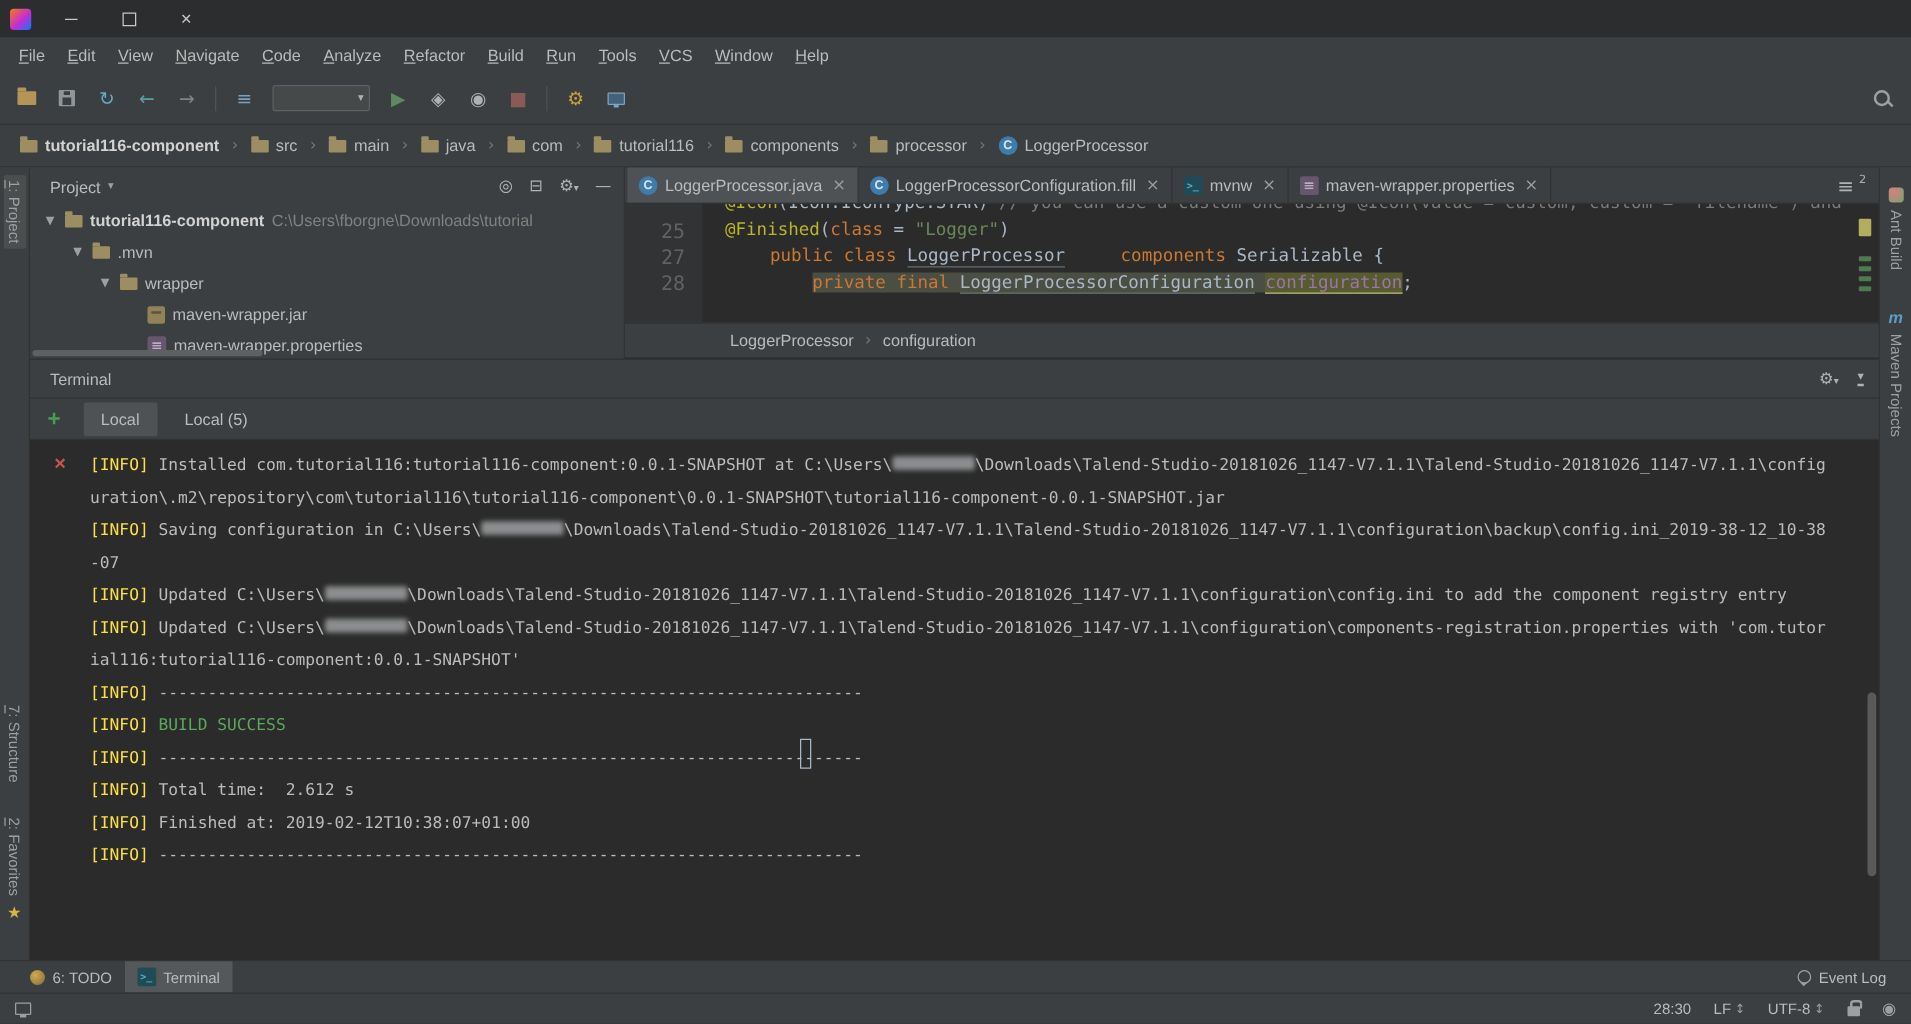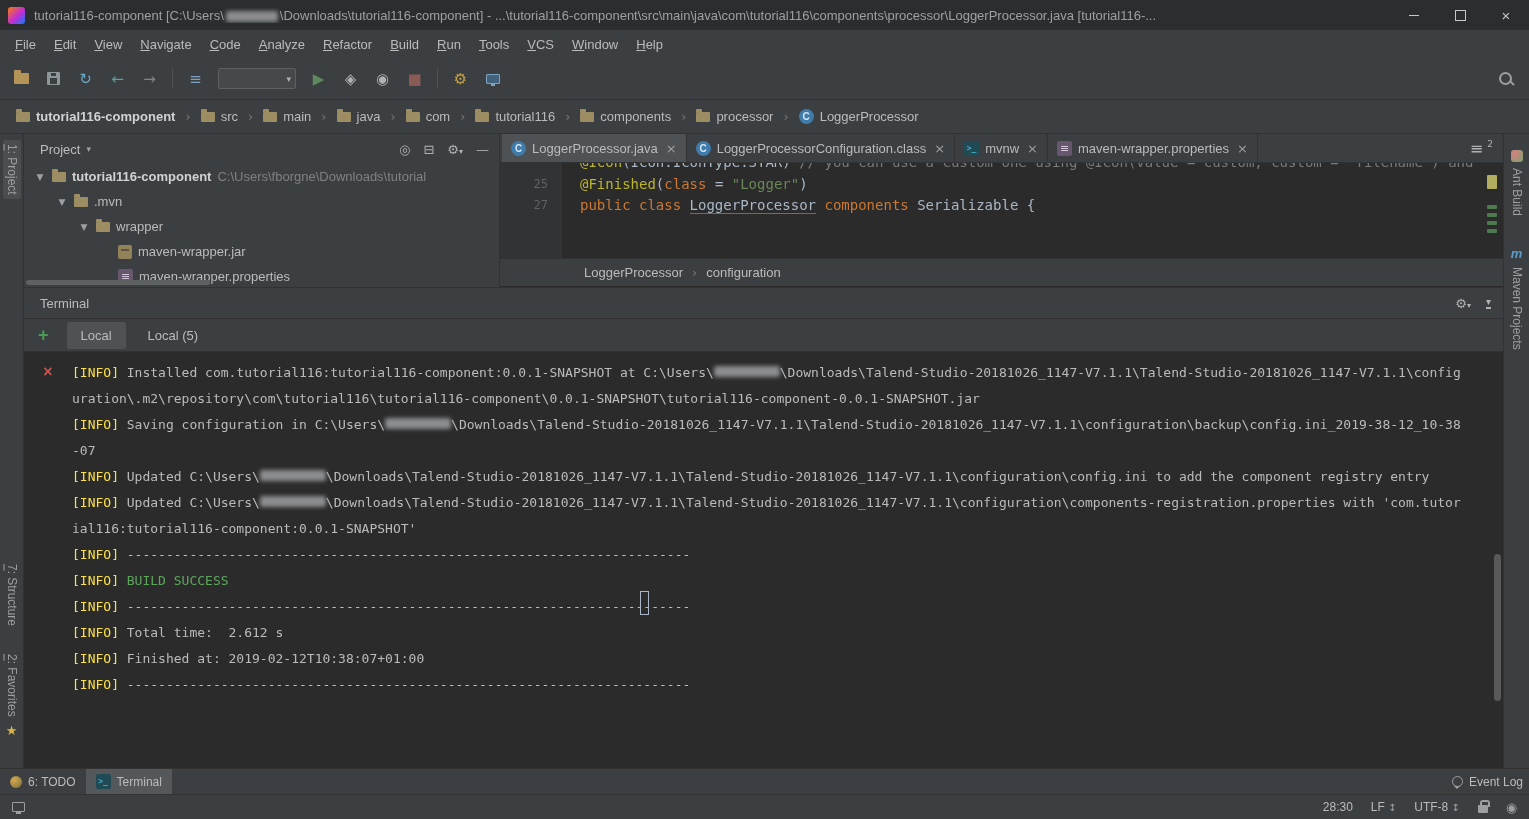--- a/index.html
+++ b/index.html
@@ -105,24 +105,24 @@
   .tabs-right { margin-left:auto; display:flex; align-items:center; gap:4px; padding-right:10px; color:#afb1b3;
                 font-family:"DejaVu Sans",sans-serif; }
   .hidden-count { font-size:9px; color:#afb1b3; position:relative; top:-4px; }
 
   .code-area { position:relative; height:95px; overflow:hidden; font-family:"DejaVu Sans Mono", monospace;
                font-size:14px; line-height:21px; }
   .gutter-bg { position:absolute; left:0; top:0; width:62px; height:100%; background:#313335; }
   .code-clip { height:11px; overflow:hidden; }
   .code-clip .code-line { margin-top:-11px; }
   .code-line { position:relative; display:flex; height:21px; white-space:pre; }
-  .gutter-num { width:62px; flex:none; text-align:right; padding-right:14px; color:#606366; font-size:12px; line-height:21px; }
+  .gutter-num { width:62px; flex:none; text-align:right; padding-right:14px; color:#606366; font-size:16px; line-height:21px; }
   .code-text { padding-left:18px; }
   .s-ann { color:#bbb529; }
-  .s-kw { color:#cc7832; }
+  .s-kw { color:#cc7832;margin-left:36px; }
   .s-str { color:#6a8759; }
   .s-plain { color:#a9b7c6; }
   .s-comment { color:#7a7a7a; }
   .s-attr { color:#cc7832; }
   .s-field { color:#9876aa; }
   .s-u { border-bottom:1px solid #666f71; }
   .s-hlsoft { background:#4b4e43; }
   .s-hlid { background:#585b2f; border-bottom:1px solid #b9b97a; }
   .stripe-mark { position:absolute; right:6px; width:10px; border-radius:1px; }
 
@@ -153,21 +153,21 @@
   .t-ok { color:#5ca75c; }
   .t-redact { display:inline-block; width:66px; height:11px; background:#8b8d8f; border-radius:2px;
               filter:blur(2px); vertical-align:baseline; }
   .term-cursor { position:absolute; left:616px; top:239px; width:9px; height:24px; border:1px solid #a9b7c6; z-index:2; }
   .term-scroll { position:absolute; right:2px; top:202px; width:7px; height:147px;
                  background:rgba(160,160,160,0.4); border-radius:4px; z-index:2; }
 
   
   .toolwindow-bar { position:absolute; left:0; right:0; bottom:25px; height:26px; background:#3c3f41;
                     border-top:1px solid #323232; display:flex; align-items:center; font-size:12px;
-                    color:#bbbbbb; padding:0 0; }
+                    color:#bbbbbb; padding:0 14px; }
   .twb-item { display:flex; align-items:center; gap:6px; padding:0 10px; height:100%; }
   .twb-item.active { background:#54585a; }
   .twb-right { margin-left:auto; display:flex; align-items:center; gap:6px; padding-right:6px; }
   .todo-icon { width:12px; height:12px; border-radius:50%; background:radial-gradient(circle at 35% 35%, #d3a94f, #7b6c3c); }
   .balloon-icon { width:11px; height:11px; border:1px solid #9da0a2; border-radius:50%; position:relative; }
   .balloon-icon::after { content:""; position:absolute; left:1px; bottom:-3px; width:0; height:0;
                          border-left:3px solid transparent; border-right:3px solid transparent; border-top:3px solid #9da0a2; }
 
   .statusbar { position:absolute; left:0; right:0; bottom:0; height:25px; background:#3c3f41;
                border-top:1px solid #323232; display:flex; align-items:center; padding:0 12px;
@@ -182,21 +182,20 @@
                        border:2px solid #9da0a2; border-bottom:none; border-radius:3px 3px 0 0; }
   .hector { color:#9da0a2; font-family:"DejaVu Sans",sans-serif; font-size:13px; }
 </style>
 </head>
 <body>
 
 <div class="window">
 
   <header class="titlebar">
     <span class="app-icon"></span>
-    <span class="title-text"><span>tutorial116-component [C:\Users\</span><span class="redact redact-title"></span><span>\Downloads\tutorial116-component] - ...\tutorial116-component\src\main\java\com\tutorial116\components\processor\LoggerProcessor.java [tutorial116-...</span></span>
     <div class="win-controls">
       <span class="win-btn win-min"></span>
       <span class="win-btn win-max"></span>
       <span class="win-btn win-close">×</span>
     </div>
   </header>
 
   <nav class="menubar">
       <div class="menu-item"><u>F</u>ile</div>
       <div class="menu-item"><u>E</u>dit</div>
@@ -356,21 +355,21 @@
 
   <section class="editor">
     <div class="tabs">
         <div class="tab active">
           <span class="ic-class">C</span>
           <span class="tab-label">LoggerProcessor.java</span>
           <span class="tab-close">×</span>
         </div>
         <div class="tab">
           <span class="ic-class">C</span>
-          <span class="tab-label">LoggerProcessorConfiguration.class</span>
+          <span class="tab-label">LoggerProcessorConfiguration.fill</span>
           <span class="tab-close">×</span>
         </div>
         <div class="tab">
           <span class="ic-term">&gt;_</span>
           <span class="tab-label">mvnw</span>
           <span class="tab-close">×</span>
         </div>
         <div class="tab">
           <span class="ic-props">≡</span>
           <span class="tab-label">maven-wrapper.properties</span>
@@ -382,20 +381,21 @@
         </span>
       </div>
     <div class="code-area">
       <div class="gutter-bg"></div>
       <div class="code-clip">
           <div class="code-line"><span class="gutter-num"></span><span class="code-text"><span class="s-ann">@Icon</span><span class="s-plain">(Icon.IconType.STAR) </span><span class="s-comment">// you can use a custom one using @Icon(value = custom, custom = "filename") and</span></span></div>
         </div>
       <div>
           <div class="code-line"><span class="gutter-num">25</span><span class="code-text"><span class="s-ann">@Finished</span><span class="s-plain">(</span><span class="s-attr">class</span><span class="s-plain"> = </span><span class="s-str">"Logger"</span><span class="s-plain">)</span></span></div>
           <div class="code-line"><span class="gutter-num">27</span><span class="code-text"><span class="s-kw">public class </span><span class="s-plain s-u">LoggerProcessor</span><span class="s-plain"> </span><span class="s-kw">components</span><span class="s-plain"> Serializable {</span></span></div>
+          <div class="code-line"><span class="gutter-num">28</span><span class="code-text"><span class="s-plain">    </span><span class="s-kw s-hlsoft">private final </span><span class="s-plain s-u s-hlsoft">LoggerProcessorConfiguration</span><span class="s-plain s-hlsoft"> </span><span class="s-field s-hlid">configuration</span><span class="s-plain">;</span></span></div>
         </div>
       <div class="stripe-mark" style="top:12px;height:14px;background:#b3ae5f"></div>
       <div class="stripe-mark" style="top:42px;height:4px;background:#4d7a4f"></div>
       <div class="stripe-mark" style="top:50px;height:4px;background:#4d7a4f"></div>
       <div class="stripe-mark" style="top:58px;height:4px;background:#4d7a4f"></div>
       <div class="stripe-mark" style="top:66px;height:4px;background:#4d7a4f"></div>
     </div>
     <div class="editor-crumbs">
       <span>LoggerProcessor</span>
       <span class="ec-sep">›</span>

